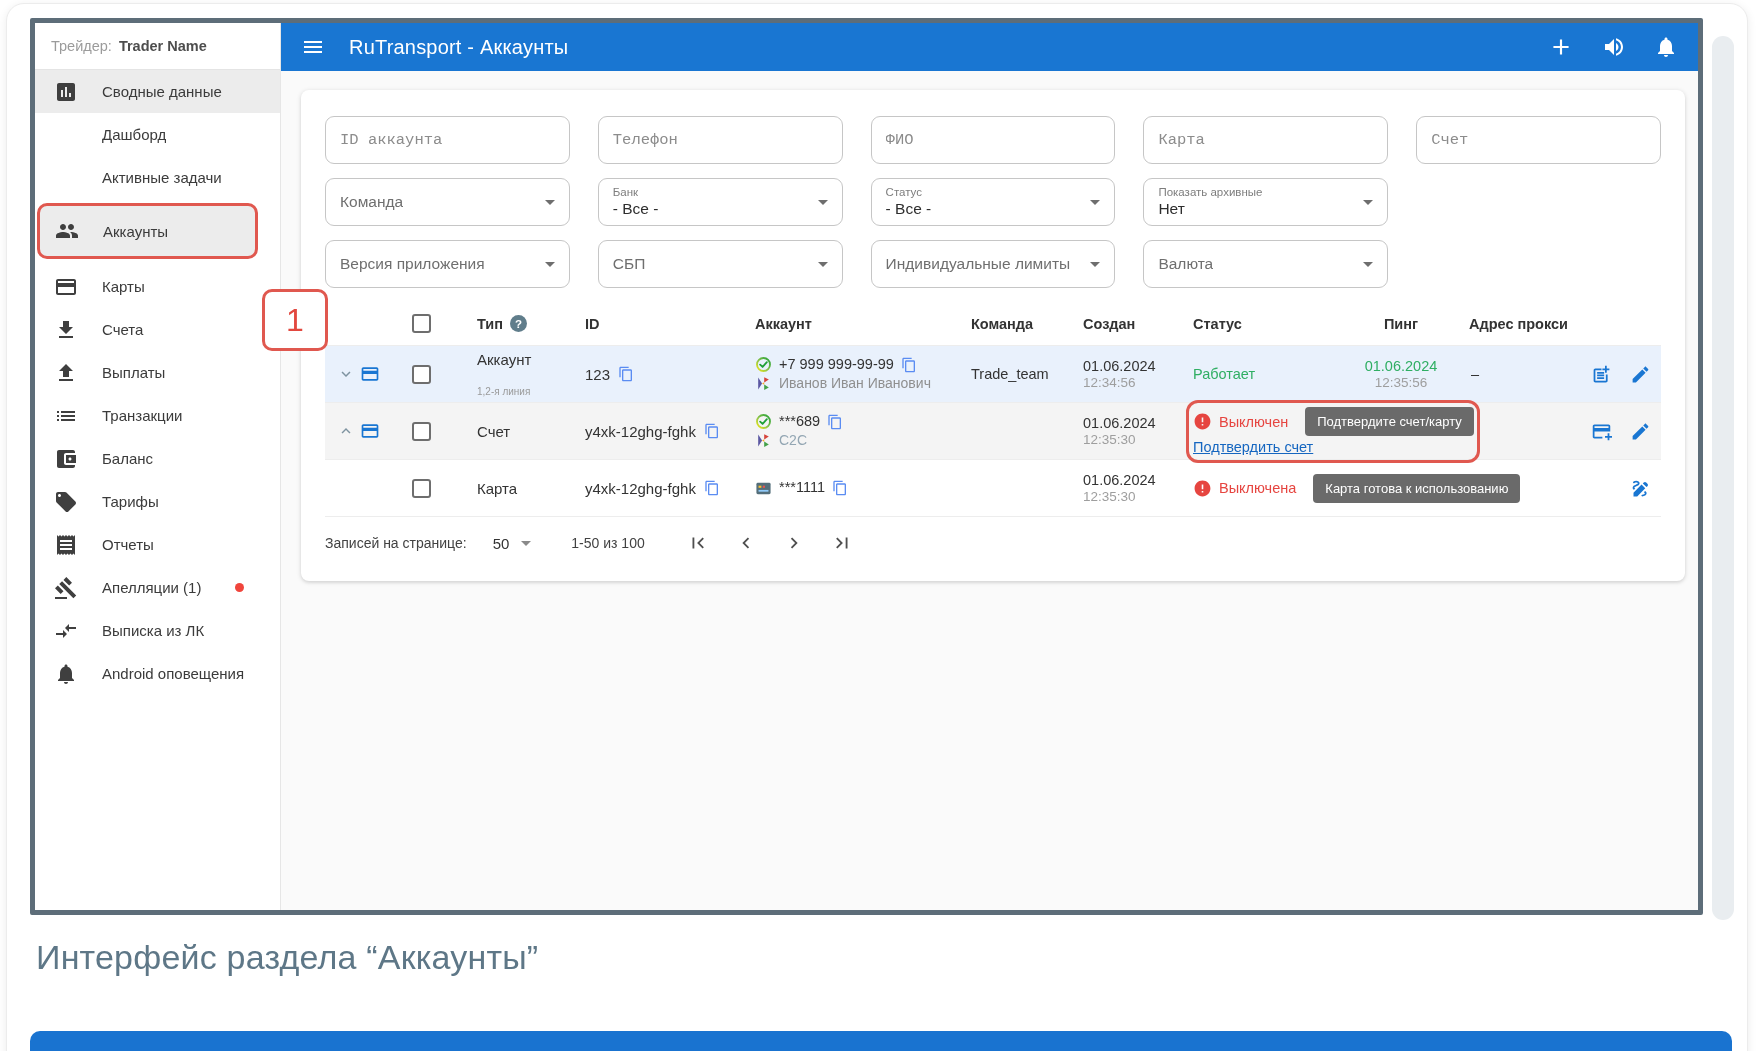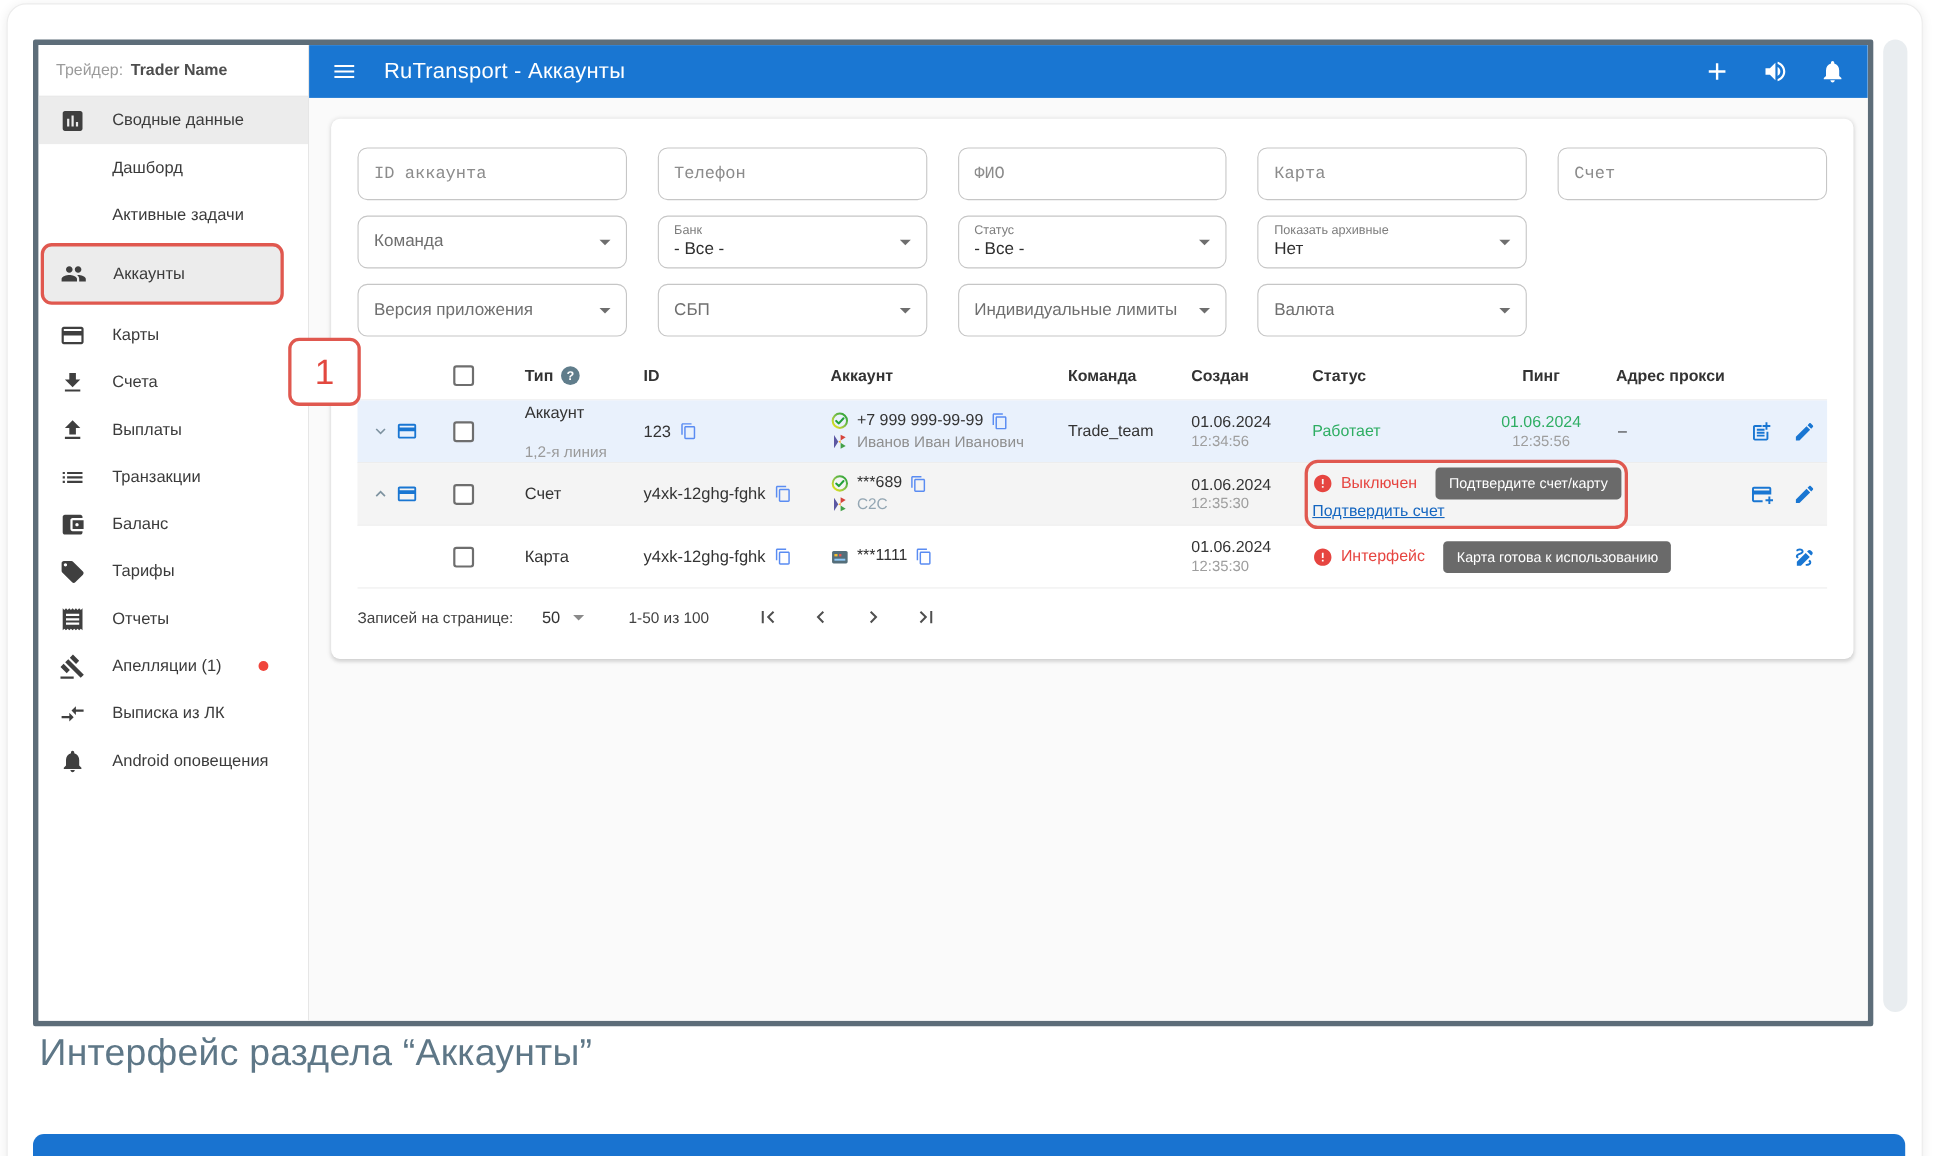--- a/index.html
+++ b/index.html
@@ -10,21 +10,21 @@
   }
   svg.ic { fill: currentColor; flex:none; display:block; }
 
   .outer-card{ position:absolute; left:6px; top:3px; width:1742px; height:1190px;
     border:1px solid #ececec; border-radius:18px; box-shadow:0 2px 10px rgba(0,0,0,.08); background:#fff;}
   .page-scrollbar{ position:absolute; left:1712px; top:36px; width:22px; height:884px;
     background:#e9edf0; border-radius:11px;}
   .bottom-blue-bar{ position:absolute; left:30px; top:1031px; width:1702px; height:22px;
     background:#1973d0; border-radius:10px 10px 0 0;}
 
-  .app-frame{ position:absolute; left:30px; top:36px; width:1673px; height:897px;
+  .app-frame{ position:absolute; left:30px; top:18px; width:1673px; height:897px;
     border:5px solid #5d6d79; background:#fff; display:flex; overflow:hidden; border-radius:2px;}
 
   
   .sidebar{ width:246px; flex:none; background:#fff; border-right:1px solid #e6e6e6; overflow:hidden;}
   .sidebar-header{ height:47px; border-bottom:1px solid #e4e4e4; display:flex; align-items:center;
     padding:0 16px; gap:7px; font-size:14.5px;}
   .trader-label{ color:#9b9b9b;}
   .trader-name{ color:#4d4d4d; font-weight:700;}
   .nav-item{ height:43px; display:flex; align-items:center; gap:24px; padding:0 10px 0 19px;
     font-size:15px; font-weight:500; color:#3b3b3b; cursor:pointer;}
@@ -77,21 +77,21 @@
   .cell{ padding-right:6px; font-size:14.5px; color:#333;}
   .pl{ padding-left:24px;}
   .pl26{ padding-left:26px;}
   .pl16{ padding-left:16px;}
   .cb{ display:flex; justify-content:center;}
   .checkbox{ width:19px; height:19px; border:2px solid #6e6e6e; border-radius:3px; background:#fff; cursor:pointer;}
   .exp{ display:flex; align-items:center; gap:5px; padding-left:12px;}
   .exp .chev{ width:18px; height:18px; color:#7e93a0; cursor:pointer;}
   .exp .ecard{ width:20px; height:20px; color:#1976d2;}
   .type .t1{ font-size:15px;}
-  .type .t2{ font-size:14px; color:#9a9a9a; margin-top:18px;}
+  .type .t2{ font-size:10px; color:#9a9a9a; margin-top:18px;}
   .idcell{ display:flex; align-items:center; gap:8px;}
   .idtxt{ font-size:15px; font-weight:500;}
   .copy{ width:16px; height:16px; color:#5a8cf2; cursor:pointer;}
   .accline{ display:flex; align-items:center; gap:7px; line-height:1.35;}
   .acc1{ font-size:14.5px; font-weight:500;}
   .acc2{ font-size:14px; color:#93a6b3;}
   .acc2.dark{ color:#8f8f8f;}
   .bicon{ width:17px; height:17px;}
   .d{ font-size:14.5px; font-weight:500;}
   .tm{ font-size:13.5px; color:#9e9e9e; margin-top:1px;}
@@ -591,21 +591,21 @@
         <div class="cell pl"></div>
         <div class="cell pl">
           <div class="d">01.06.2024</div>
           <div class="tm">12:35:30</div>
         </div>
         <div class="cell pl16">
           <div class="status-line">
             <svg class="ic err-ic">
                 <use href="#i-error"></use>
               </svg>
-            <span class="status-bad">Интерфейс</span>
+            <span class="status-bad">Выключена</span>
             <span class="tooltip">Карта готова к использованию</span>
           </div>
         </div>
         <div class="cell"></div>
         <div class="cell"></div>
         <div class="cell actions">
           <svg class="ic aicon">
               <use href="#i-draw"></use>
             </svg>
         </div>

